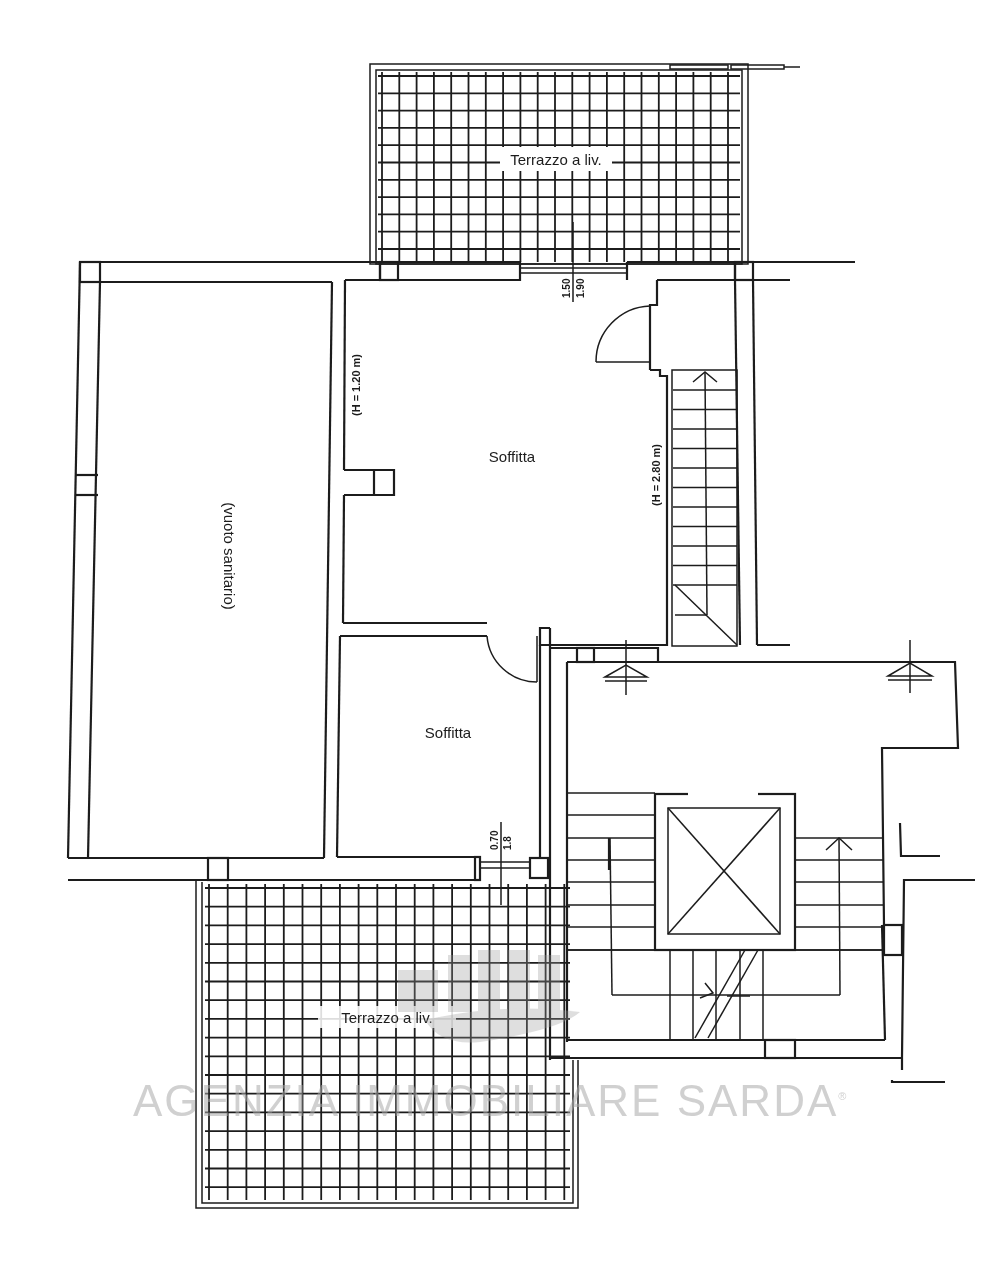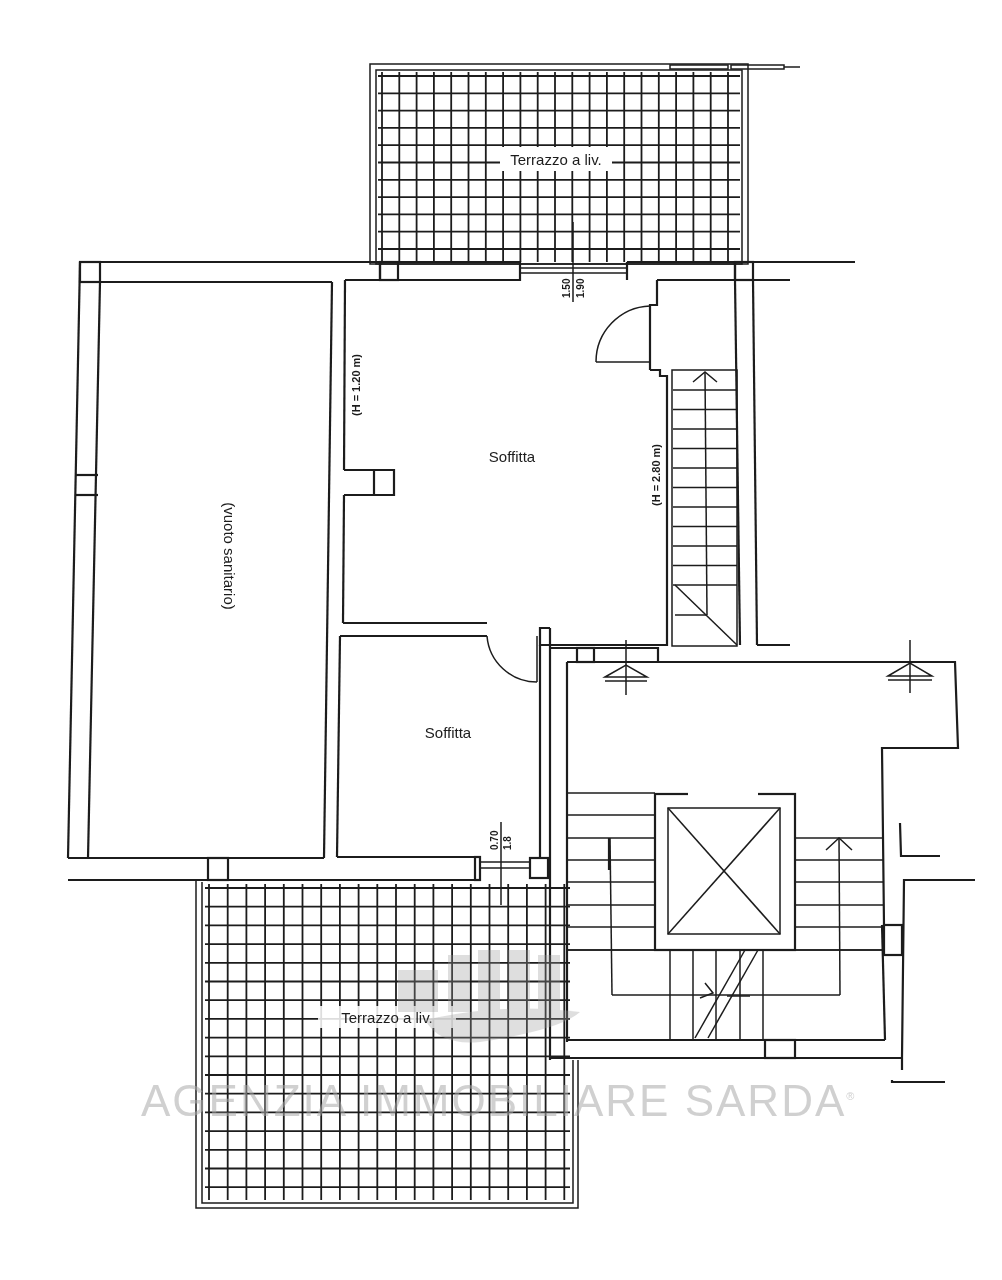--- a/index.html
+++ b/index.html
@@ -5,21 +5,21 @@
     html, body { margin: 0; padding: 0; background: #ffffff; }
     body { width: 1002px; height: 1280px; position: relative; overflow: hidden;
            font-family: "Liberation Sans", sans-serif; }
     svg { position: absolute; left: 0; top: 0; }
     .w { fill: none; stroke: #1c1c1c; stroke-width: 2.2; }
     .thin { fill: none; stroke: #1c1c1c; stroke-width: 1.5; }
     .grid { stroke: #1c1c1c; stroke-width: 1.8; }
     .label { font-family: "Liberation Sans", sans-serif; font-size: 15px; fill: #1c1c1c; }
     .dim { font-family: "Liberation Sans", sans-serif; font-size: 10px; font-weight: bold; fill: #1c1c1c; }
     .hlabel { font-family: "Liberation Sans", sans-serif; font-size: 11px; font-weight: bold; fill: #1c1c1c; }
-    .wm-text { position: absolute; left: 141px; top: 1076px; width: 740px;
+    .wm-text { position: absolute; left: 133px; top: 1076px; width: 740px;
                font-family: "Liberation Sans", sans-serif; font-size: 44px; letter-spacing: 2px;
                color: rgba(170,170,170,0.55); white-space: nowrap; }
     .wm-reg { font-size: 11px; vertical-align: super; }
   </style>
 </head>
 <body>
 
 <svg width="1002" height="1280" viewBox="0 0 1002 1280">
 
   <g>

